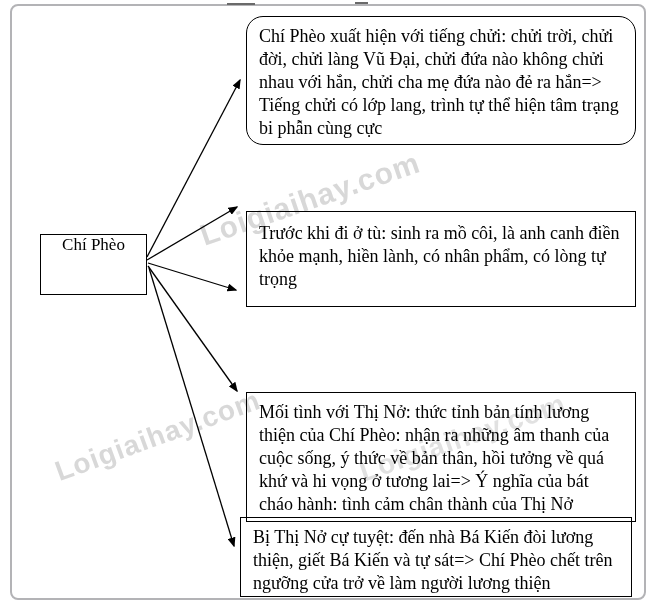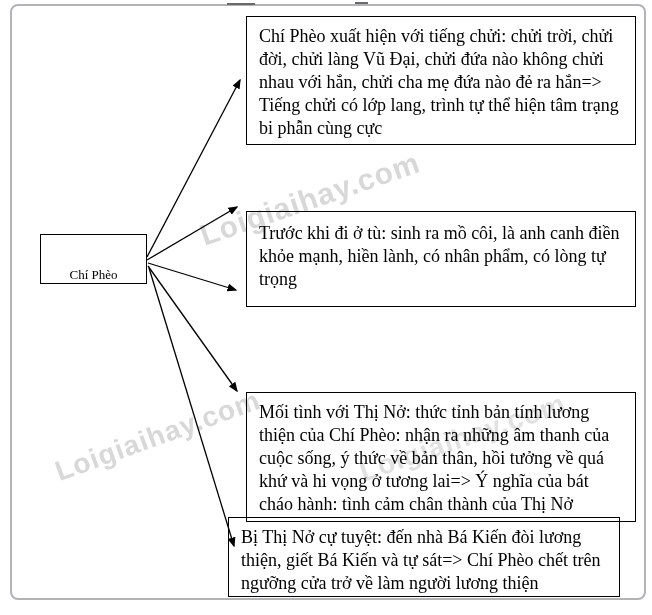--- a/index.html
+++ b/index.html
@@ -34,35 +34,35 @@
   #arrows{position:absolute;left:0;top:0;z-index:2;}
   .node{
     position:absolute;
     border:2px solid #000;
     background:transparent;
     box-sizing:border-box;
     color:#000;
     z-index:2;
   }
   .center-node{
-    left:40px;top:234px;width:107px;height:50px;
+    left:40px;top:234px;width:107px;height:61px;
     border-width:1.5px;
-    display:flex;align-items:flex-end;justify-content:center;
-    font-size:13px;
+    display:flex;align-items:flex-start;justify-content:center;
+    font-size:17px;
   }
   .branch{
     font-size:18px;
     line-height:23px;
     border-width:1.5px;
   }
-  .b1{left:246px;top:16px;width:390px;height:129px;padding:8px 10px 0 12px;}
+  .b1{left:246px;top:16px;width:390px;height:129px;padding:8px 10px 0 12px;border-radius:17px;}
   .b2{left:246px;top:167px;width:390px;height:96px;padding:10px 10px 0 12px;margin-top:44px;}
   .b3{left:246px;top:272px;width:390px;height:86px;padding:9px 10px 0 12px;}
   .b4{left:246px;top:368px;width:390px;height:130px;padding:8px 10px 0 12px;margin-top:24px;}
-  .b5{left:228px;top:517px;width:392px;height:80px;padding:8px 10px 0 12px;}
+  .b5{left:240px;top:517px;width:392px;height:80px;padding:8px 10px 0 12px;}
 </style>
 </head>
 <body>
 
 <div id="canvas">
 
   <div class="page-border"></div>
 
   <div class="artifact" style="left:227px;top:3px;width:28px;height:2px;"></div>
   <div class="artifact" style="left:355px;top:2px;width:13px;height:2px;"></div>

